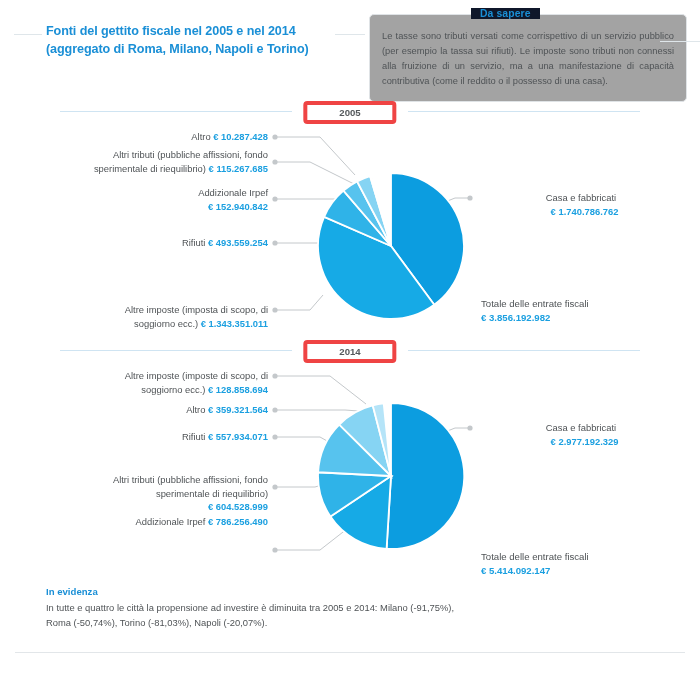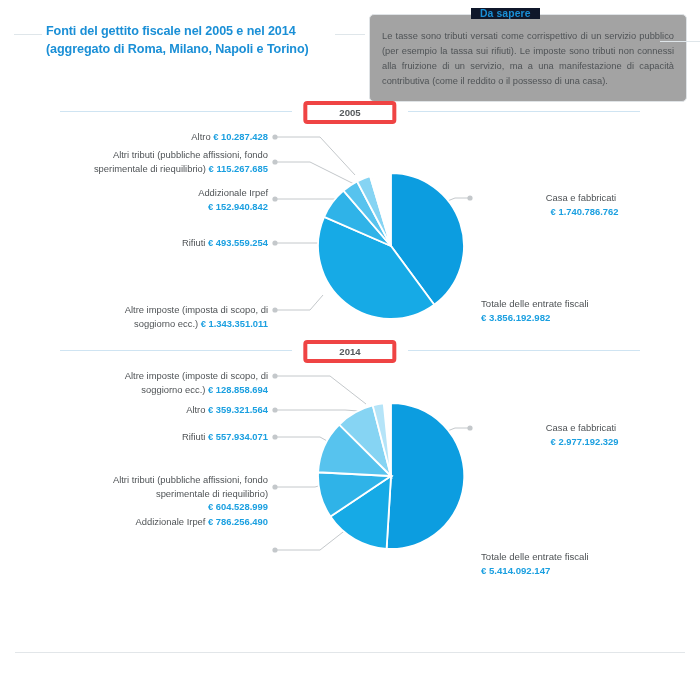--- a/index.html
+++ b/index.html
@@ -248,20 +248,22 @@
       <span class="amount" style="margin-left:7px;display:inline-block;">€ 2.977.192.329</span>
     </div>
 
     <div class="total" style="left:481px;top:550px;width:200px;">
       <span>Totale delle entrate fiscali</span>
       <span class="amount">€ 5.414.092.147</span>
     </div>
   </div>
 
   <div class="evid">
+    <div class="evid-title">In evidenza</div>
+    <div class="evid-text">In tutte e quattro le città la propensione ad investire è diminuita tra 2005 e 2014: Milano (-91,75%), Roma (-50,74%), Torino (-81,03%), Napoli (-20,07%).</div>
   </div>
 
   <div class="foot-rule"></div>
   <div class="footer">
 
     
 
     
     
     

